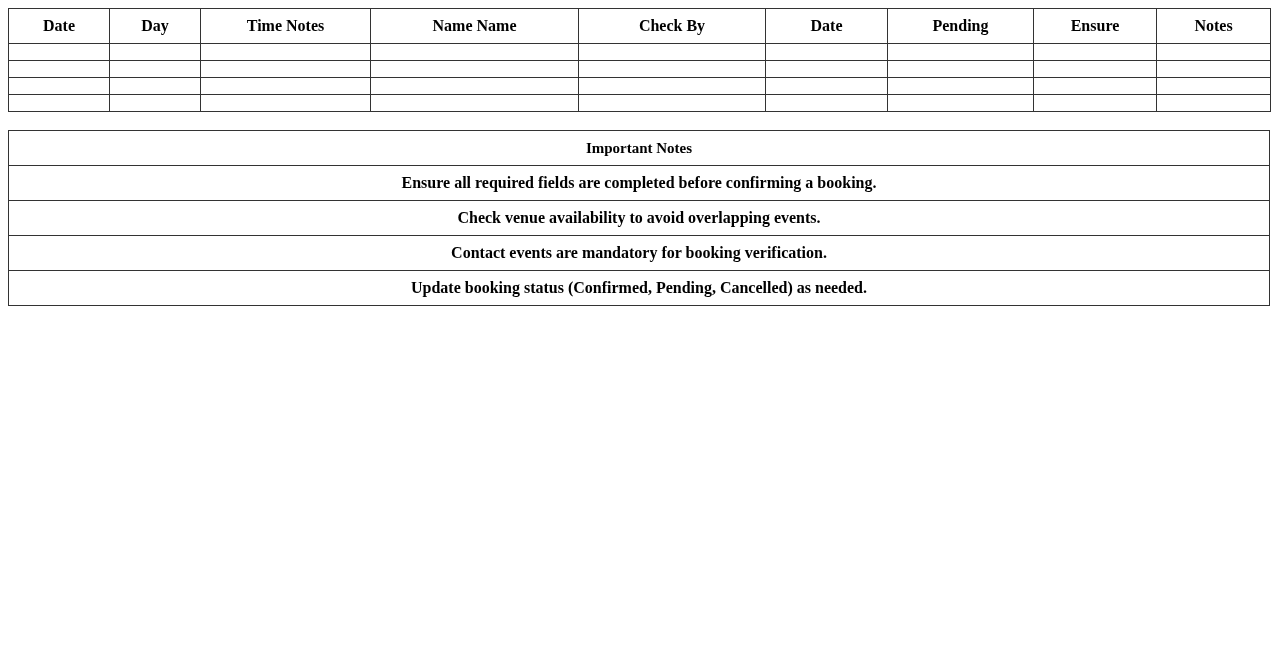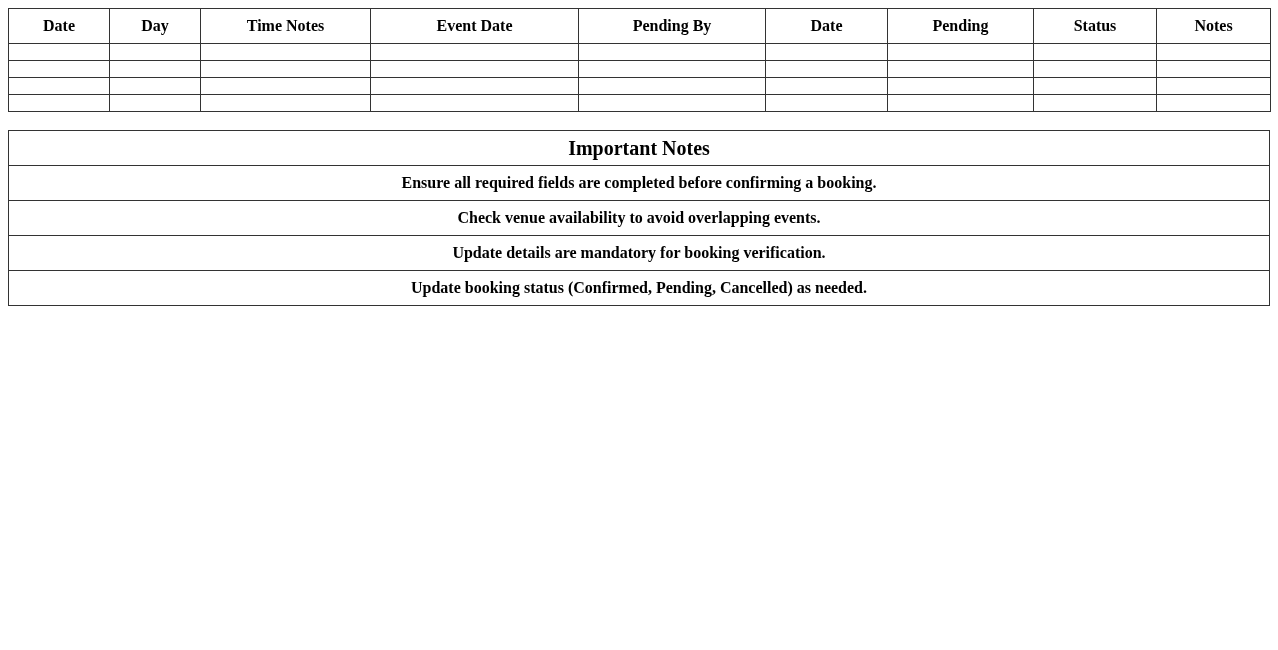--- a/index.html
+++ b/index.html
@@ -36,21 +36,21 @@
       font-weight: bold;
       font-size: 16px;
     }
     #booking-table td {
       height: 16px;
     }
     #notes-table { top: 130px; }
     #notes-table th {
       height: 34px;
       font-weight: bold;
-      font-size: 20px;
+      font-size: 15px;
     }
     #notes-table td {
       height: 34px;
       font-size: 16px;
       font-weight: bold;
     }
   </style>
 </head>
 <body>
 
@@ -64,25 +64,25 @@
       <col style="width: 122px;">
       <col style="width: 146px;">
       <col style="width: 123px;">
       <col style="width: 114px;">
     </colgroup>
   <thead>
     <tr>
       <th>Date</th>
       <th>Day</th>
       <th>Time Notes</th>
-      <th>Event Date</th>
-      <th>Pending By</th>
+      <th>Name Name</th>
+      <th>Check By</th>
       <th>Date</th>
       <th>Pending</th>
-      <th>Status</th>
+      <th>Ensure</th>
       <th>Notes</th>
     </tr>
   </thead>
   <tbody>
     <tr>
       <td></td>
       <td></td>
       <td></td>
       <td></td>
       <td></td>
@@ -134,19 +134,19 @@
     </tr>
   </thead>
   <tbody>
     <tr>
       <td>Ensure all required fields are completed before confirming a booking.</td>
     </tr>
     <tr>
       <td>Check venue availability to avoid overlapping events.</td>
     </tr>
     <tr>
-      <td>Update details are mandatory for booking verification.</td>
+      <td>Contact events are mandatory for booking verification.</td>
     </tr>
     <tr>
       <td>Update booking status (Confirmed, Pending, Cancelled) as needed.</td>
     </tr>
   </tbody>
 </table>
 
 </body></html>

